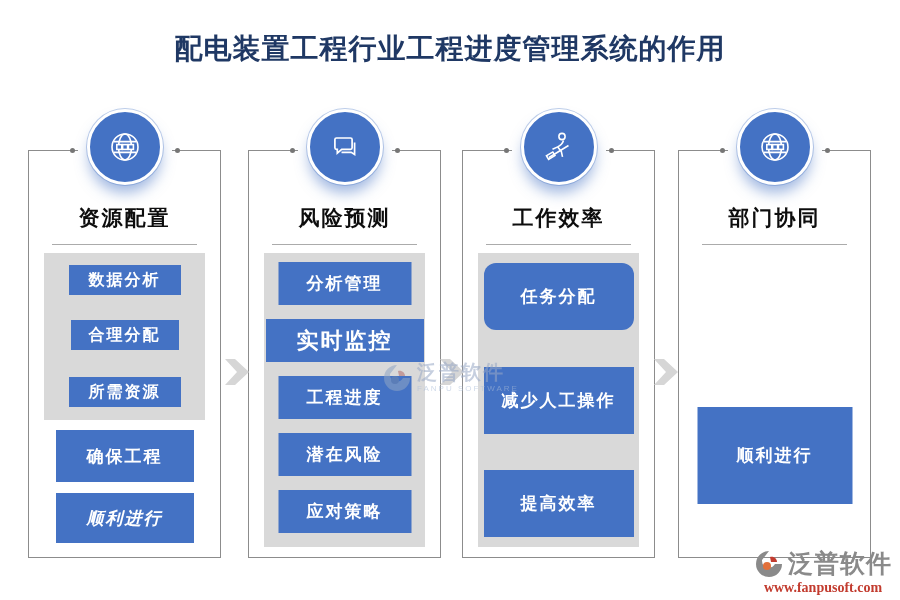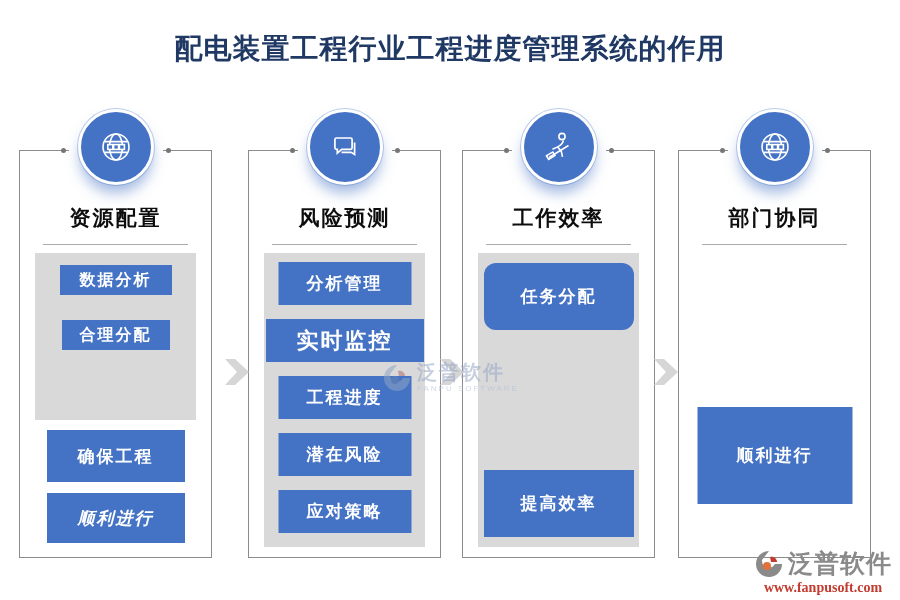--- a/index.html
+++ b/index.html
@@ -5,21 +5,21 @@
   html,body{margin:0;padding:0;}
   body{
     width:900px;height:600px;position:relative;background:#ffffff;overflow:hidden;
     font-family:"DejaVu Serif","Liberation Serif",serif;
   }
   .page-title{
     position:absolute;top:30px;left:0;width:900px;text-align:center;
     font-size:28px;font-weight:bold;color:#1F3864;letter-spacing:1px;
   }
   .col{position:absolute;top:0;width:193px;height:600px;}
-  .col0{left:19px;border-radius:31px;}.col1{left:248px;border-radius:28px;}.col2{left:462px;}.col3{left:678px;}
+  .col0{left:28px;border-radius:31px;}.col1{left:248px;border-radius:28px;}.col2{left:462px;}.col3{left:678px;}
   .frame{position:absolute;left:0;right:0;top:150px;bottom:42px;border:1px solid #8C8C8C;}
   .frame-mask{position:absolute;left:50px;width:94px;top:148px;height:5px;background:#ffffff;}
   .dot{position:absolute;top:148px;width:5px;height:5px;border-radius:50%;background:#767676;}
   .dot-l{left:42px;}.dot-r{left:147px;}
   .circle{
     position:absolute;top:109px;left:50%;transform:translateX(-50%);
     width:70px;height:70px;border-radius:50%;background:#4472C4;border:3px solid #ffffff;
     box-shadow:0 0 0 1px rgba(68,114,196,.35),0 10px 14px -2px rgba(68,114,196,.5);
     display:flex;align-items:center;justify-content:center;
   }
@@ -71,20 +71,21 @@
         <rect x="15.6" y="15.6" width="5" height="4.8" fill="#4472C4"></rect>
         <rect x="21.4" y="15.6" width="5" height="4.8" fill="#4472C4"></rect>
       </svg>
     </span>
   </div>
   <div class="heading">资源配置</div>
   <div class="sep"></div>
   <div class="gray gray-c0"></div>
   <div class="item" style="top:265px;height:30px;width:112px;font-size:16px;">数据分析</div>
   <div class="item" style="top:320px;height:30px;width:108px;font-size:16px;">合理分配</div>
+  <div class="item" style="top:377px;height:30px;width:112px;font-size:16px;">所需资源</div>
   <div class="item" style="top:430px;height:52px;width:138px;font-size:17px;">确保工程</div>
   <div class="item" style="top:493px;height:50px;width:138px;font-size:17px;font-style:italic;">顺利进行</div>
 </div>
 
 <div class="col col1">
   <div class="frame"></div>
   <div class="frame-mask"></div>
   <div class="dot dot-l"></div>
   <div class="dot dot-r"></div>
   <div class="circle">
@@ -118,20 +119,21 @@
         <path d="M16.7 18 l3.6 4.4 1.2 5.4"></path>
         <path d="M8 28.5 L27.5 16.5"></path>
         <rect x="6" y="24.6" width="7.4" height="4.2" transform="rotate(-31 9.7 26.7)"></rect>
       </svg>
     </span>
   </div>
   <div class="heading">工作效率</div>
   <div class="sep"></div>
   <div class="gray gray-c2"></div>
   <div class="item" style="top:263px;height:67px;width:150px;font-size:17px;border-radius:12px;">任务分配</div>
+  <div class="item" style="top:367px;height:67px;width:150px;font-size:17px;">减少人工操作</div>
   <div class="item" style="top:470px;height:67px;width:150px;font-size:17px;">提高效率</div>
 </div>
 
 <div class="col col3">
   <div class="frame"></div>
   <div class="frame-mask"></div>
   <div class="dot dot-l"></div>
   <div class="dot dot-r"></div>
   <div class="circle">
     <span>

